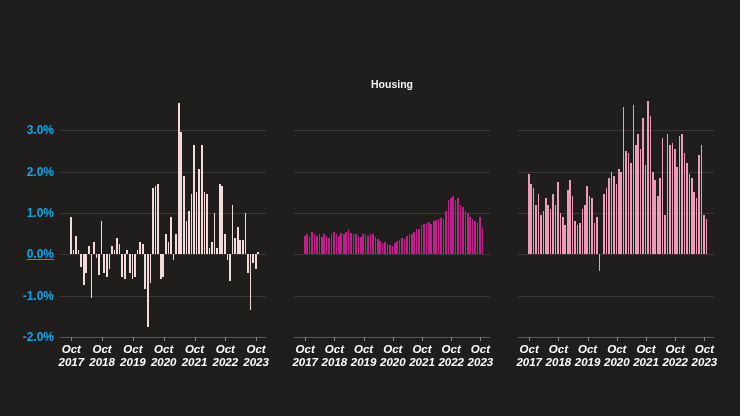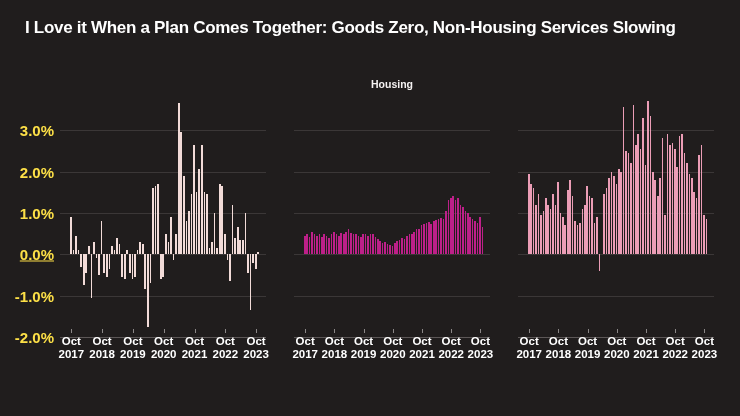--- a/index.html
+++ b/index.html
@@ -11,35 +11,34 @@
   .panel{position:absolute;top:76px;height:260px;}
   .p0{left:60px;width:206px;}
   .p1{left:294px;width:196px;}
   .p2{left:518px;width:196px;}
   .panel-title{position:absolute;left:0;right:0;top:2px;text-align:center;
                font-size:10.5px;font-weight:bold;color:#f5f2f2;}
   .plot{position:absolute;left:0;right:0;top:19px;height:242px;}
   .gridline{position:absolute;left:0;right:0;height:1px;background:#3b3737;}
   .axisline{background:#5c5757;}
   .bar{position:absolute;}
-  .x-axis{position:absolute;left:0;right:0;top:253px;height:34px;}
+  .x-axis{position:absolute;left:0;right:0;top:261px;height:34px;font-style:italic;}
   .x-tick-mark{position:absolute;top:0;width:1px;height:4px;background:#8b8787;}
   .x-tick-label{position:absolute;top:6px;transform:translateX(-50%);text-align:center;
                 font-size:11.5px;line-height:12.5px;font-weight:bold;color:#fff;white-space:nowrap;}
   .y-axis{position:absolute;left:0;top:95px;width:54px;height:242px;}
-  .y-axis-label{position:absolute;right:0;transform:translateY(-50%);font-size:15px;
-                font-weight:bold;color:#fde047;white-space:nowrap;}
+  .y-axis-label{position:absolute;right:0;transform:translateY(-50%);font-size:12px;
+                font-weight:bold;color:#0ea5e9;white-space:nowrap;}
   .footnote{position:absolute;right:27px;top:381px;text-align:right;font-size:8.5px;
             line-height:10.5px;font-style:italic;color:#edeaea;}
 </style>
 </head>
 <body>
 
 <div class="canvas">
-  <div class="title">I Love it When a Plan Comes Together: Goods Zero, Non-Housing Services Slowing</div>
 
   <div class="y-axis">
       <div class="y-axis-label" style="top: 35.2px;">3.0%</div>
       <div class="y-axis-label" style="top: 76.5px;">2.0%</div>
       <div class="y-axis-label" style="top: 117.9px;">1.0%</div>
       <div class="y-axis-label" style="top: 159.3px; text-decoration: underline;">0.0%</div>
       <div class="y-axis-label" style="top: 200.6px;">-1.0%</div>
       <div class="y-axis-label" style="top: 242px;">-2.0%</div>
     </div>
 

